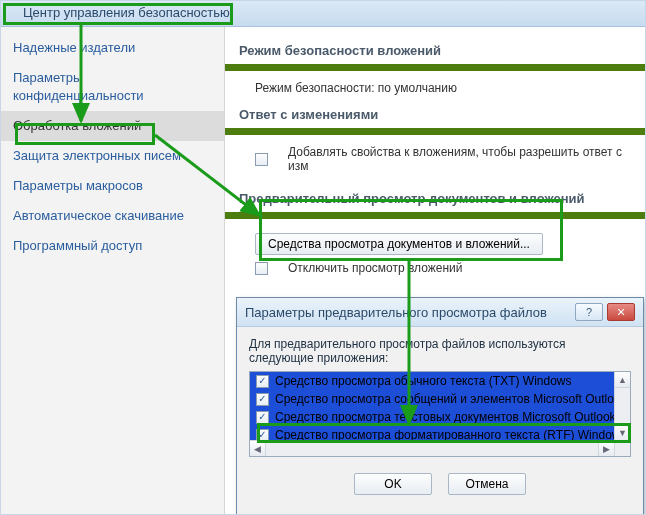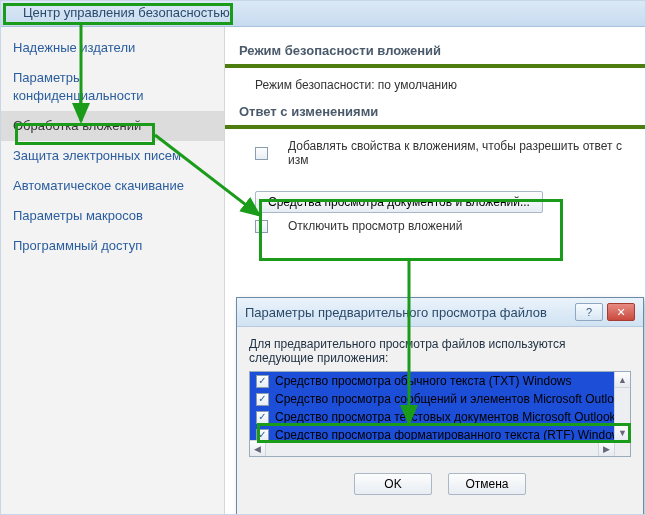--- a/index.html
+++ b/index.html
@@ -45,21 +45,21 @@
   }
   .main {
     flex: 1;
     padding: 8px 0 8px 0;
     position: relative;
   }
   .section-header {
     font-weight: bold;
     color: #4a5a6a;
     padding: 8px 14px 6px 14px;
-    border-bottom: 4px solid #4d7c0f;
+    border-bottom: 7px solid #4d7c0f;
     font-size: 13px;
   }
   .section-body {
     padding: 10px 14px 4px 30px;
     color: #333;
     font-size: 12px;
   }
   .row {
     display: flex;
     align-items: center;
@@ -187,39 +187,40 @@
 <div class="titlebar">
   <span>Центр управления безопасностью</span>
 </div>
 
 <div class="content">
   <div class="sidebar" id="sidebar">
       <div class="sidebar-item"><span>Надежные издатели</span></div>
       <div class="sidebar-item"><span>Параметры конфиденциальности</span></div>
       <div class="sidebar-item selected"><span>Обработка вложений</span></div>
       <div class="sidebar-item"><span>Защита электронных писем</span></div>
+      <div class="sidebar-item"><span>Параметры макросов</span></div>
       <div class="sidebar-item"><span>Автоматическое скачивание</span></div>
-      <div class="sidebar-item"><span>Параметры макросов</span></div>
       <div class="sidebar-item"><span>Программный доступ</span></div>
     </div>
 
   <div class="main">
     <div class="section-header">Режим безопасности вложений</div>
     <div class="section-body">
       <span>Режим безопасности: по умолчанию</span>
     </div>
 
     <div class="section-header">Ответ с изменениями</div>
     <div class="section-body">
       <div class="row">
         <span class="chk"></span>
         <span>Добавлять свойства к вложениям, чтобы разрешить ответ с изм</span>
       </div>
     </div>
 
+    <div class="section-header">Предварительный просмотр документов и вложений</div>
     <div class="section-body">
       <div class="row" style="margin-top:4px;">
         <button class="btn">Средства просмотра документов и вложений...</button>
       </div>
       <div class="row">
         <span class="chk"></span>
         <span>Отключить просмотр вложений</span>
       </div>
     </div>
   </div>

